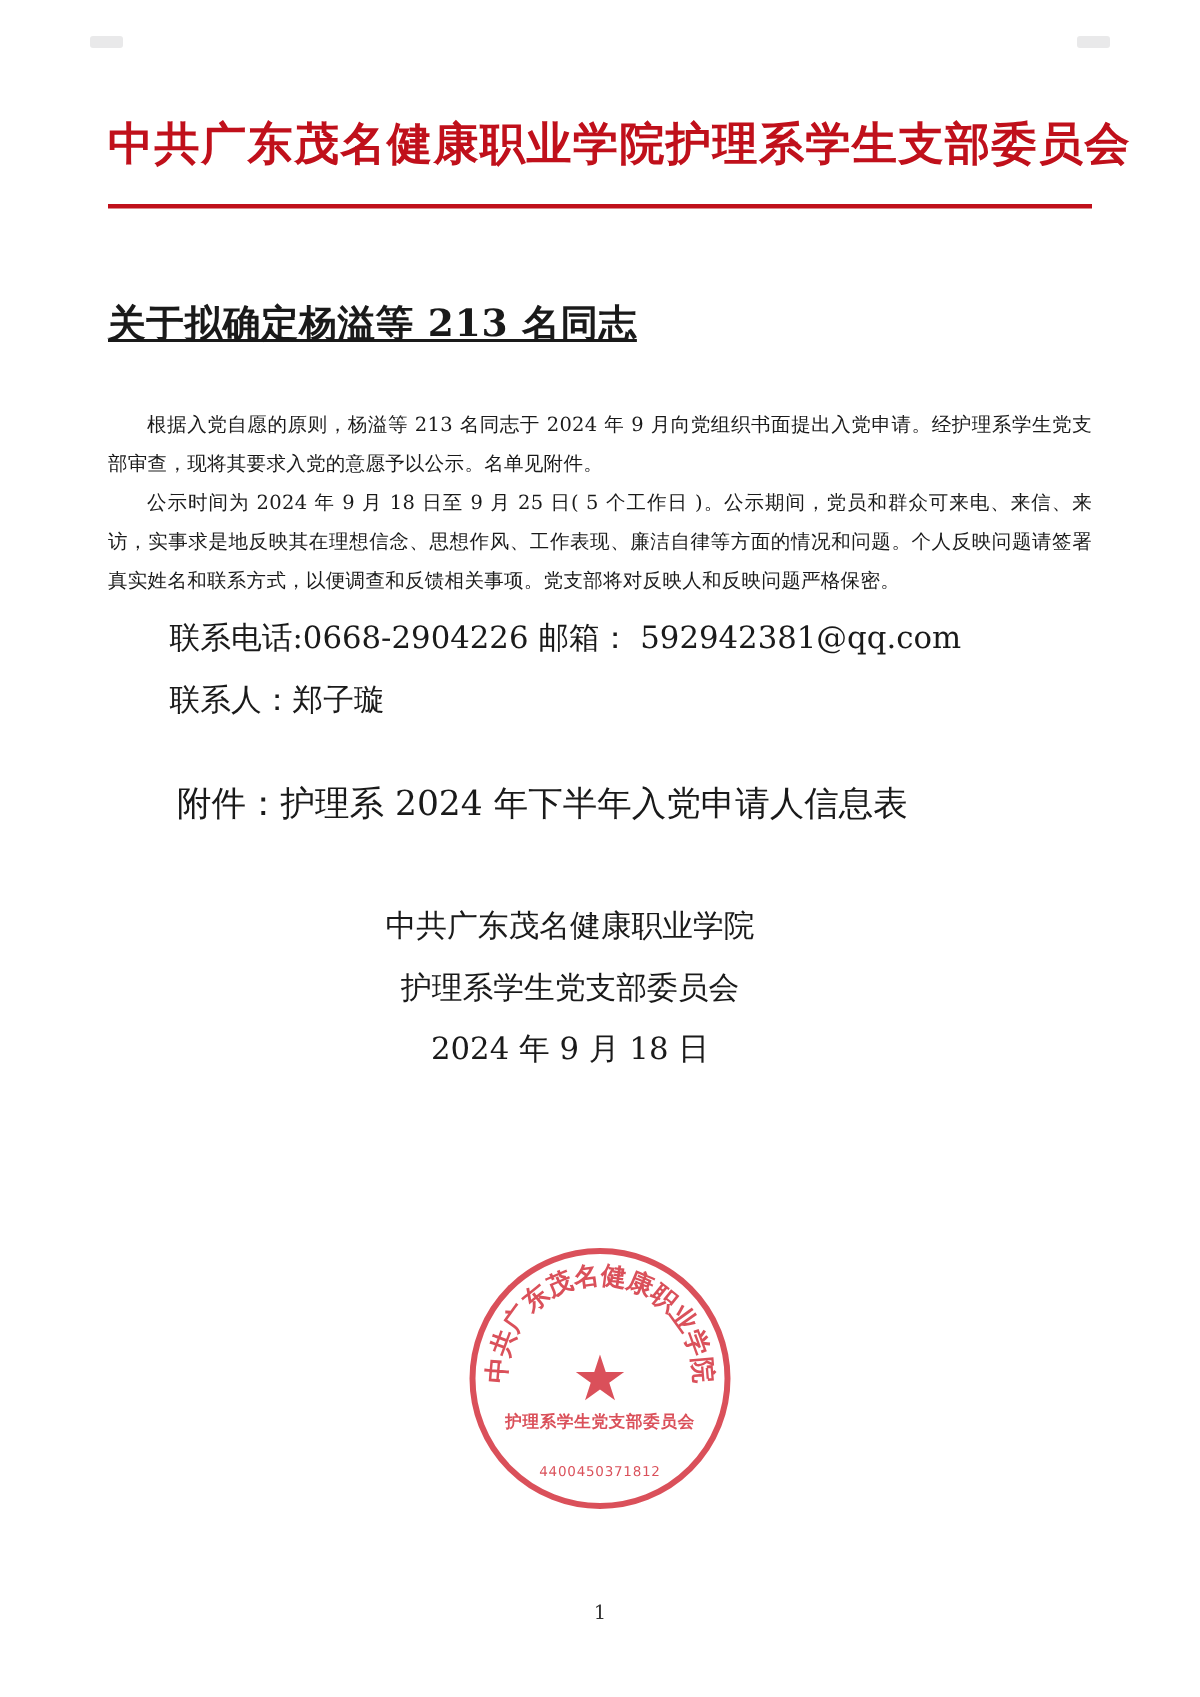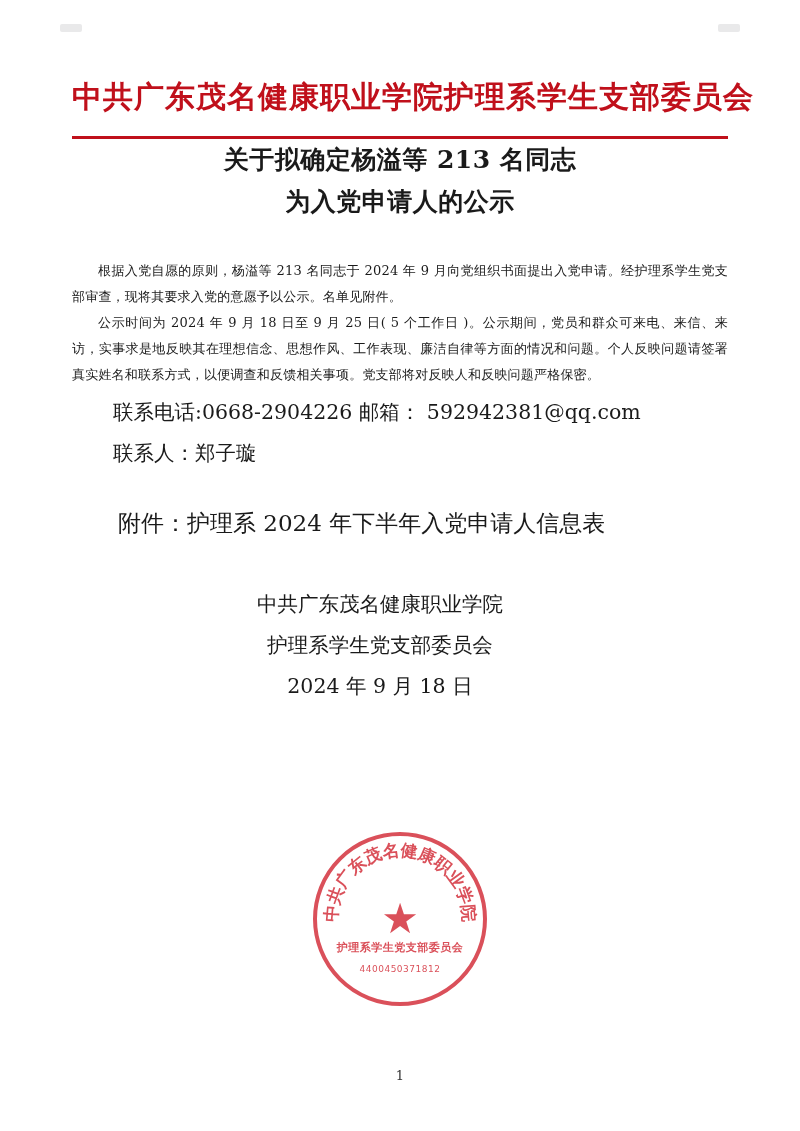--- a/index.html
+++ b/index.html
@@ -59,25 +59,27 @@
     white-space: nowrap;
   }
   .masthead-rule {
     margin: 20px 0 0 0;
     height: 3px;
     background: #c0101b;
   }
 
   
   .doc-title {
-    text-align: center;
+    margin-top: 56px;
+    text-align: left;
     font-weight: bold;
     font-size: 25px;
     line-height: 1.7;
     letter-spacing: 0.5px;
+    text-decoration: underline;
   }
   .doc-title .line {
     display: block;
   }
 
   
   .body-text {
     margin-top: 34px;
     font-size: 13px;
     line-height: 2.0;
@@ -162,21 +164,21 @@
   }
   .seal-arc-text text {
     fill: #d0202c;
     font-family: "DejaVu Serif", "Liberation Serif", serif;
     font-weight: bold;
   }
   .seal-bottom-code {
     position: absolute;
     left: 0;
     right: 0;
-    bottom: 28px;
+    bottom: 15px;
     text-align: center;
     font-size: 9px;
     color: #d0202c;
     letter-spacing: 0.5px;
     font-family: "DejaVu Sans", sans-serif;
   }
   .seal-sub {
     position: absolute;
     left: 0;
     right: 0;
@@ -207,21 +209,20 @@
   <div class="corner-mark corner-tl"></div>
   <div class="corner-mark corner-tr"></div>
 
   <div class="masthead">
     <div class="masthead-title">中共广东茂名健康职业学院护理系学生支部委员会</div>
     <div class="masthead-rule"></div>
   </div>
 
   <div class="doc-title">
     <span class="line">关于拟确定杨溢等 213 名同志</span>
-    <span class="line">为入党申请人的公示</span>
   </div>
 
   <div class="body-text">
     <p class="para">根据入党自愿的原则，杨溢等 213 名同志于 2024 年 9 月向党组织书面提出入党申请。经护理系学生党支部审查，现将其要求入党的意愿予以公示。名单见附件。</p>
     <p class="para">公示时间为 2024 年 9 月 18 日至 9 月 25 日( 5 个工作日 )。公示期间，党员和群众可来电、来信、来访，实事求是地反映其在理想信念、思想作风、工作表现、廉洁自律等方面的情况和问题。个人反映问题请签署真实姓名和联系方式，以便调查和反馈相关事项。党支部将对反映人和反映问题严格保密。</p>
   </div>
 
   <div class="contact-block">
     <p class="contact-line">联系电话:0668-2904226  邮箱： 592942381@qq.com</p>
     <p class="contact-line">联系人：郑子璇</p>

